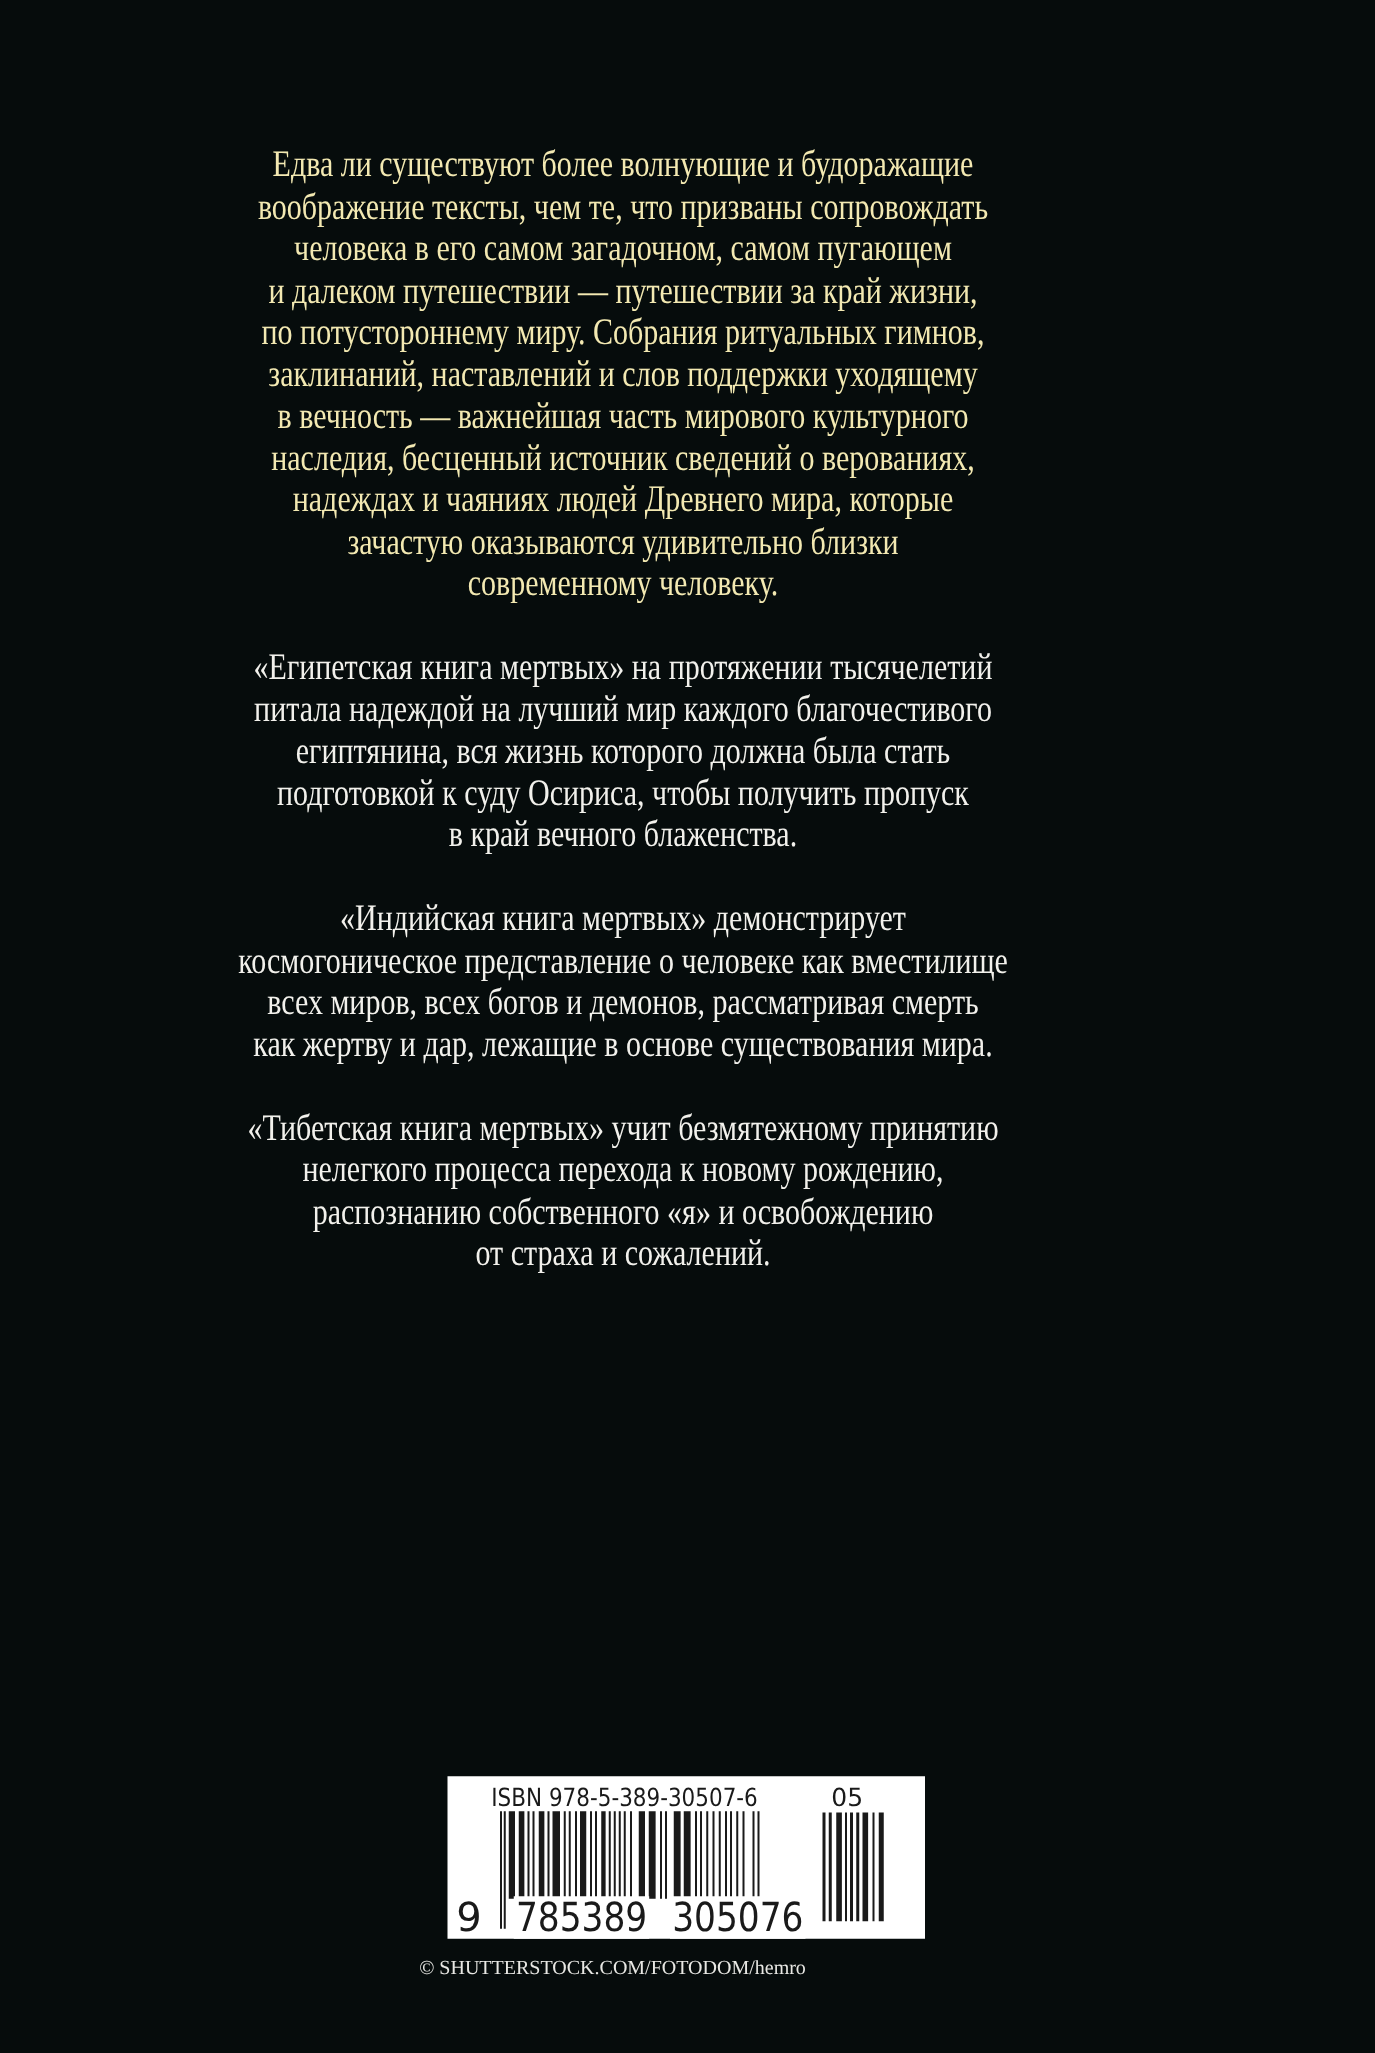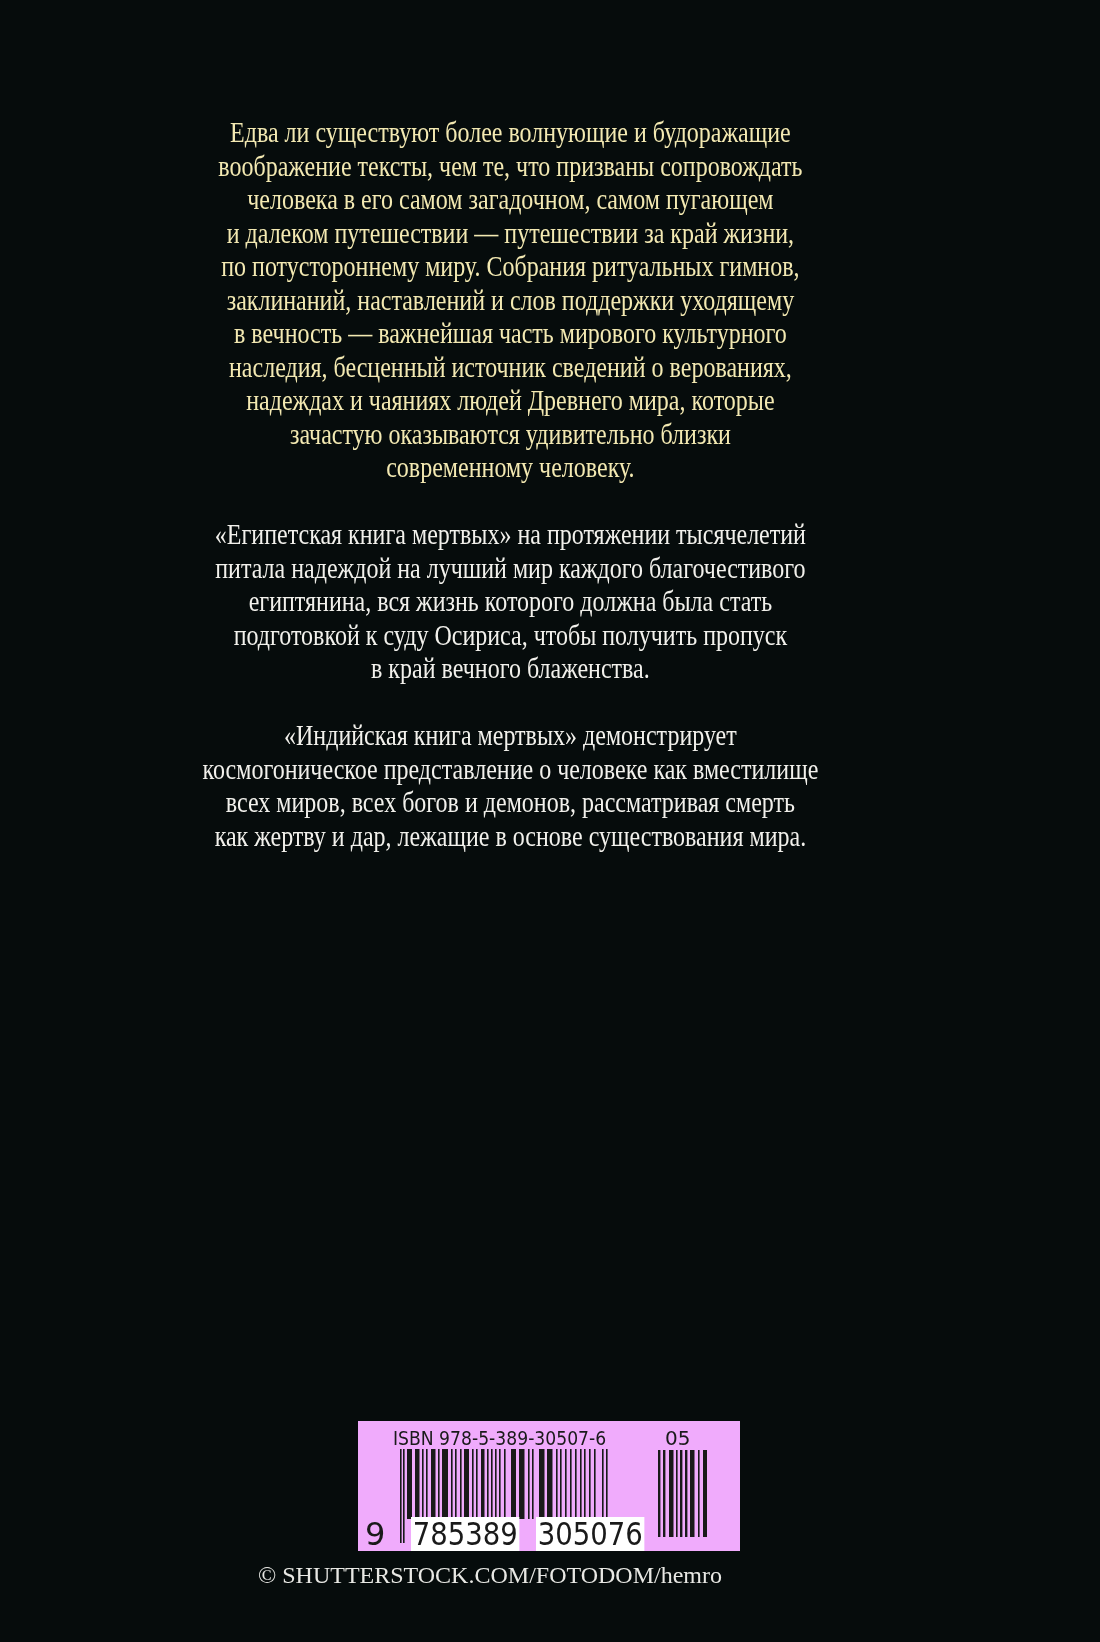--- a/index.html
+++ b/index.html
@@ -10,21 +10,21 @@
     body {
       width: 1100px;
       height: 1642px;
       position: relative;
       overflow: hidden;
       background: #060c0c;
       font-family: "Liberation Serif", "DejaVu Serif", serif;
     }
     .text-block {
       position: absolute;
-      left: 12px;
+      left: 0;
       width: 971px;
       top: 115px;
     }
     .para {
       margin: 0 0 33.5px 0;
     }
     .line {
       display: block;
       height: 33.5px;
       line-height: 33.5px;
@@ -37,21 +37,21 @@
     }
     .p-intro .line { color: #f3e9b2; }
     .p-body .line { color: #f2f1ec; }
 
     .barcode-box {
       position: absolute;
       left: 358px;
       top: 1421px;
       width: 382px;
       height: 130px;
-      background: #f0abfc;
+      background: #ffffff;
     }
     .isbn-label {
       position: absolute;
       left: 35px;
       top: 5px;
       font-family: "DejaVu Sans", sans-serif;
       font-size: 20px;
       line-height: 24px;
       color: #1a1a1a;
       white-space: nowrap;
@@ -89,21 +89,21 @@
     .d-left { left: 53px; transform: scaleX(0.86); transform-origin: 0 50%; padding: 0 2px; }
     .d-right { left: 178px; transform: scaleX(0.86); transform-origin: 0 50%; padding: 0 2px; }
 
     .credit {
       position: absolute;
       left: 0;
       width: 980px;
       top: 1563px;
       text-align: center;
       font-family: "Liberation Serif", "DejaVu Serif", serif;
-      font-size: 24px;
+      font-size: 16px;
       line-height: 24px;
       color: #e8e8e4;
       white-space: nowrap;
     }
   </style>
 </head>
 <body>
 
 <div class="text-block">
   <div class="para p-intro">
@@ -129,20 +129,26 @@
     <span class="line">в край вечного блаженства.</span>
   </div>
 
   <div class="para p-body">
     <span class="line">«Индийская книга мертвых» демонстрирует</span>
     <span class="line">космогоническое представление о человеке как вместилище</span>
     <span class="line">всех миров, всех богов и демонов, рассматривая смерть</span>
     <span class="line">как жертву и дар, лежащие в основе существования мира.</span>
   </div>
 
+  <div class="para p-body">
+    <span class="line">«Тибетская книга мертвых» учит безмятежному принятию</span>
+    <span class="line">нелегкого процесса перехода к новому рождению,</span>
+    <span class="line">распознанию собственного «я» и освобождению</span>
+    <span class="line">от страха и сожалений.</span>
+  </div>
 </div>
 
 <div class="barcode-box">
   <svg class="bars" viewBox="0 0 382 130" width="382" height="130">
     <g fill="#1a1a1a">
 
       <rect x="42" y="28" width="1.6" height="94"></rect>
       <rect x="45" y="28" width="1.6" height="94"></rect>
       <rect x="49" y="28" width="5" height="70"></rect>
       <rect x="57" y="28" width="4.5" height="70"></rect>

